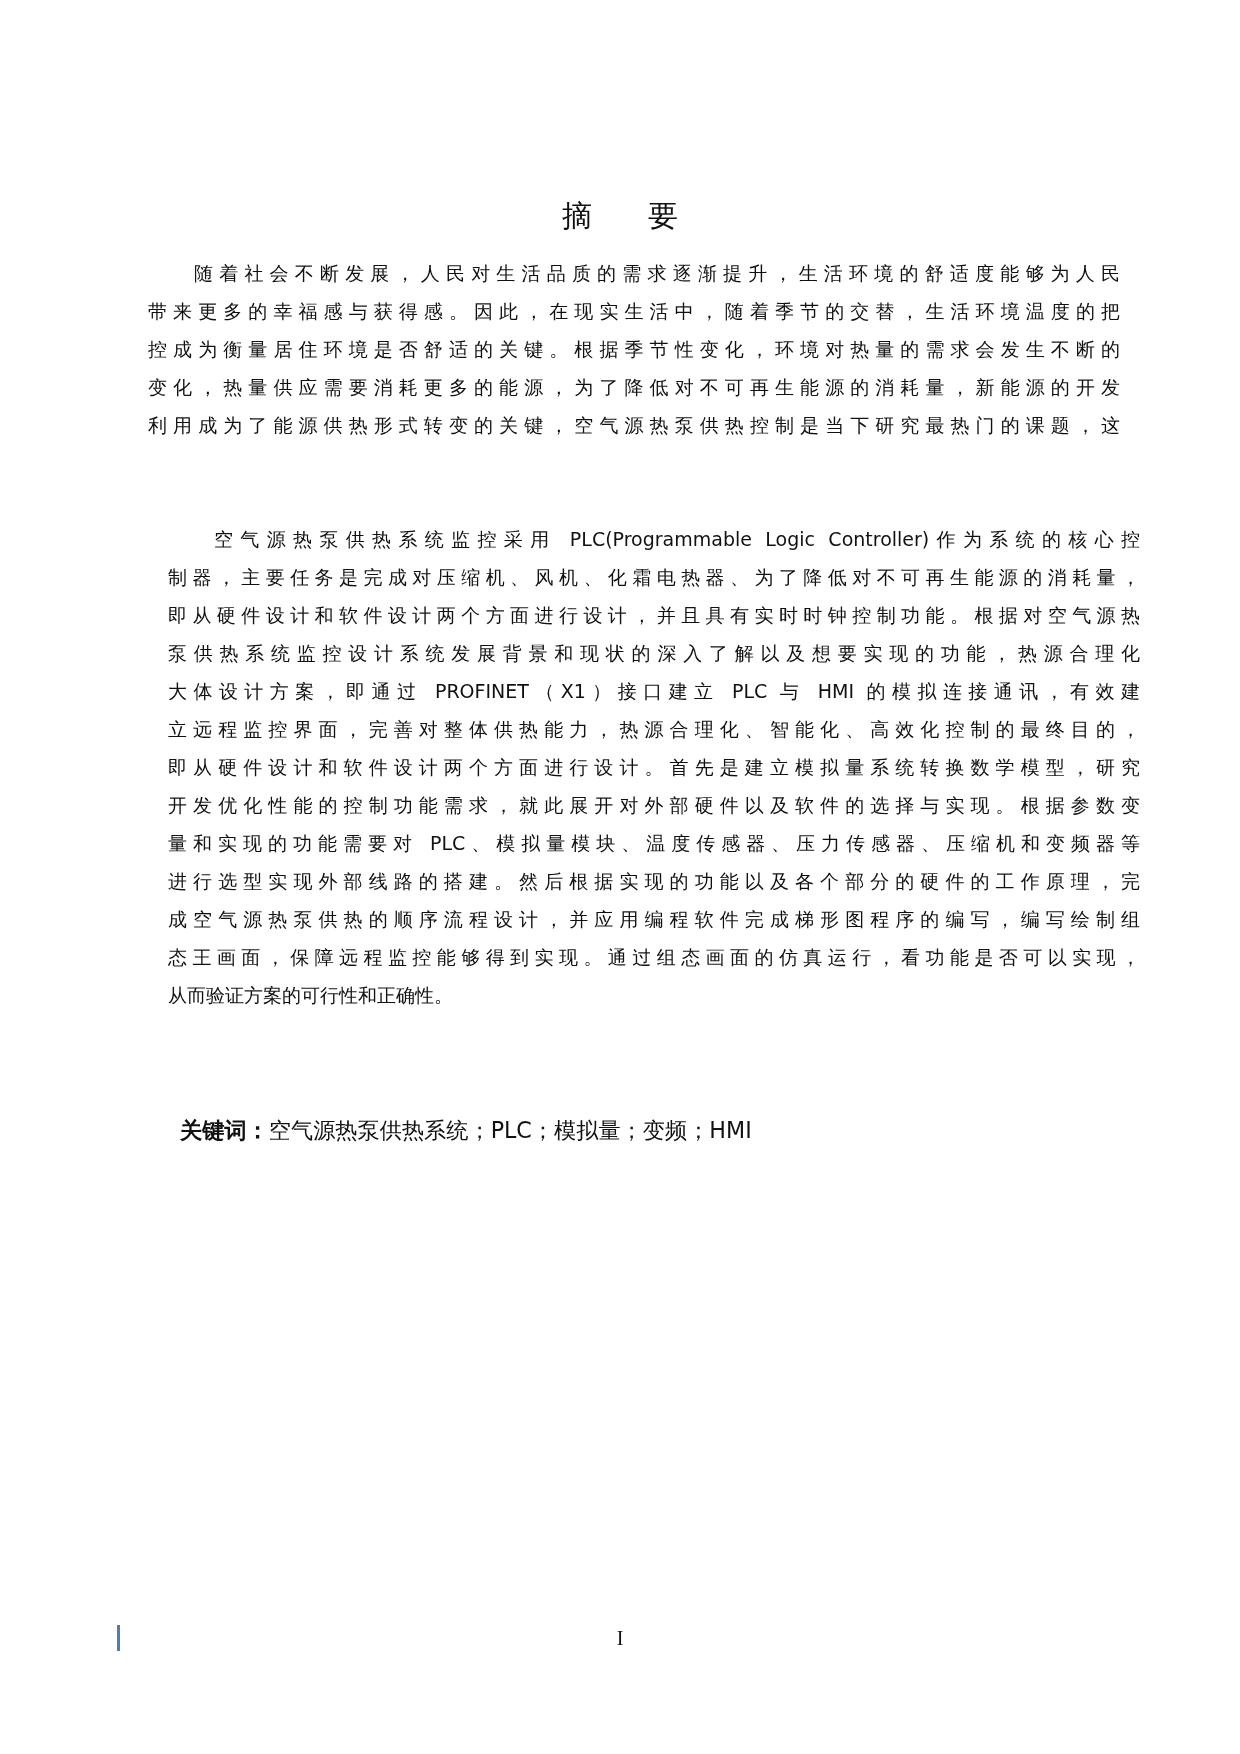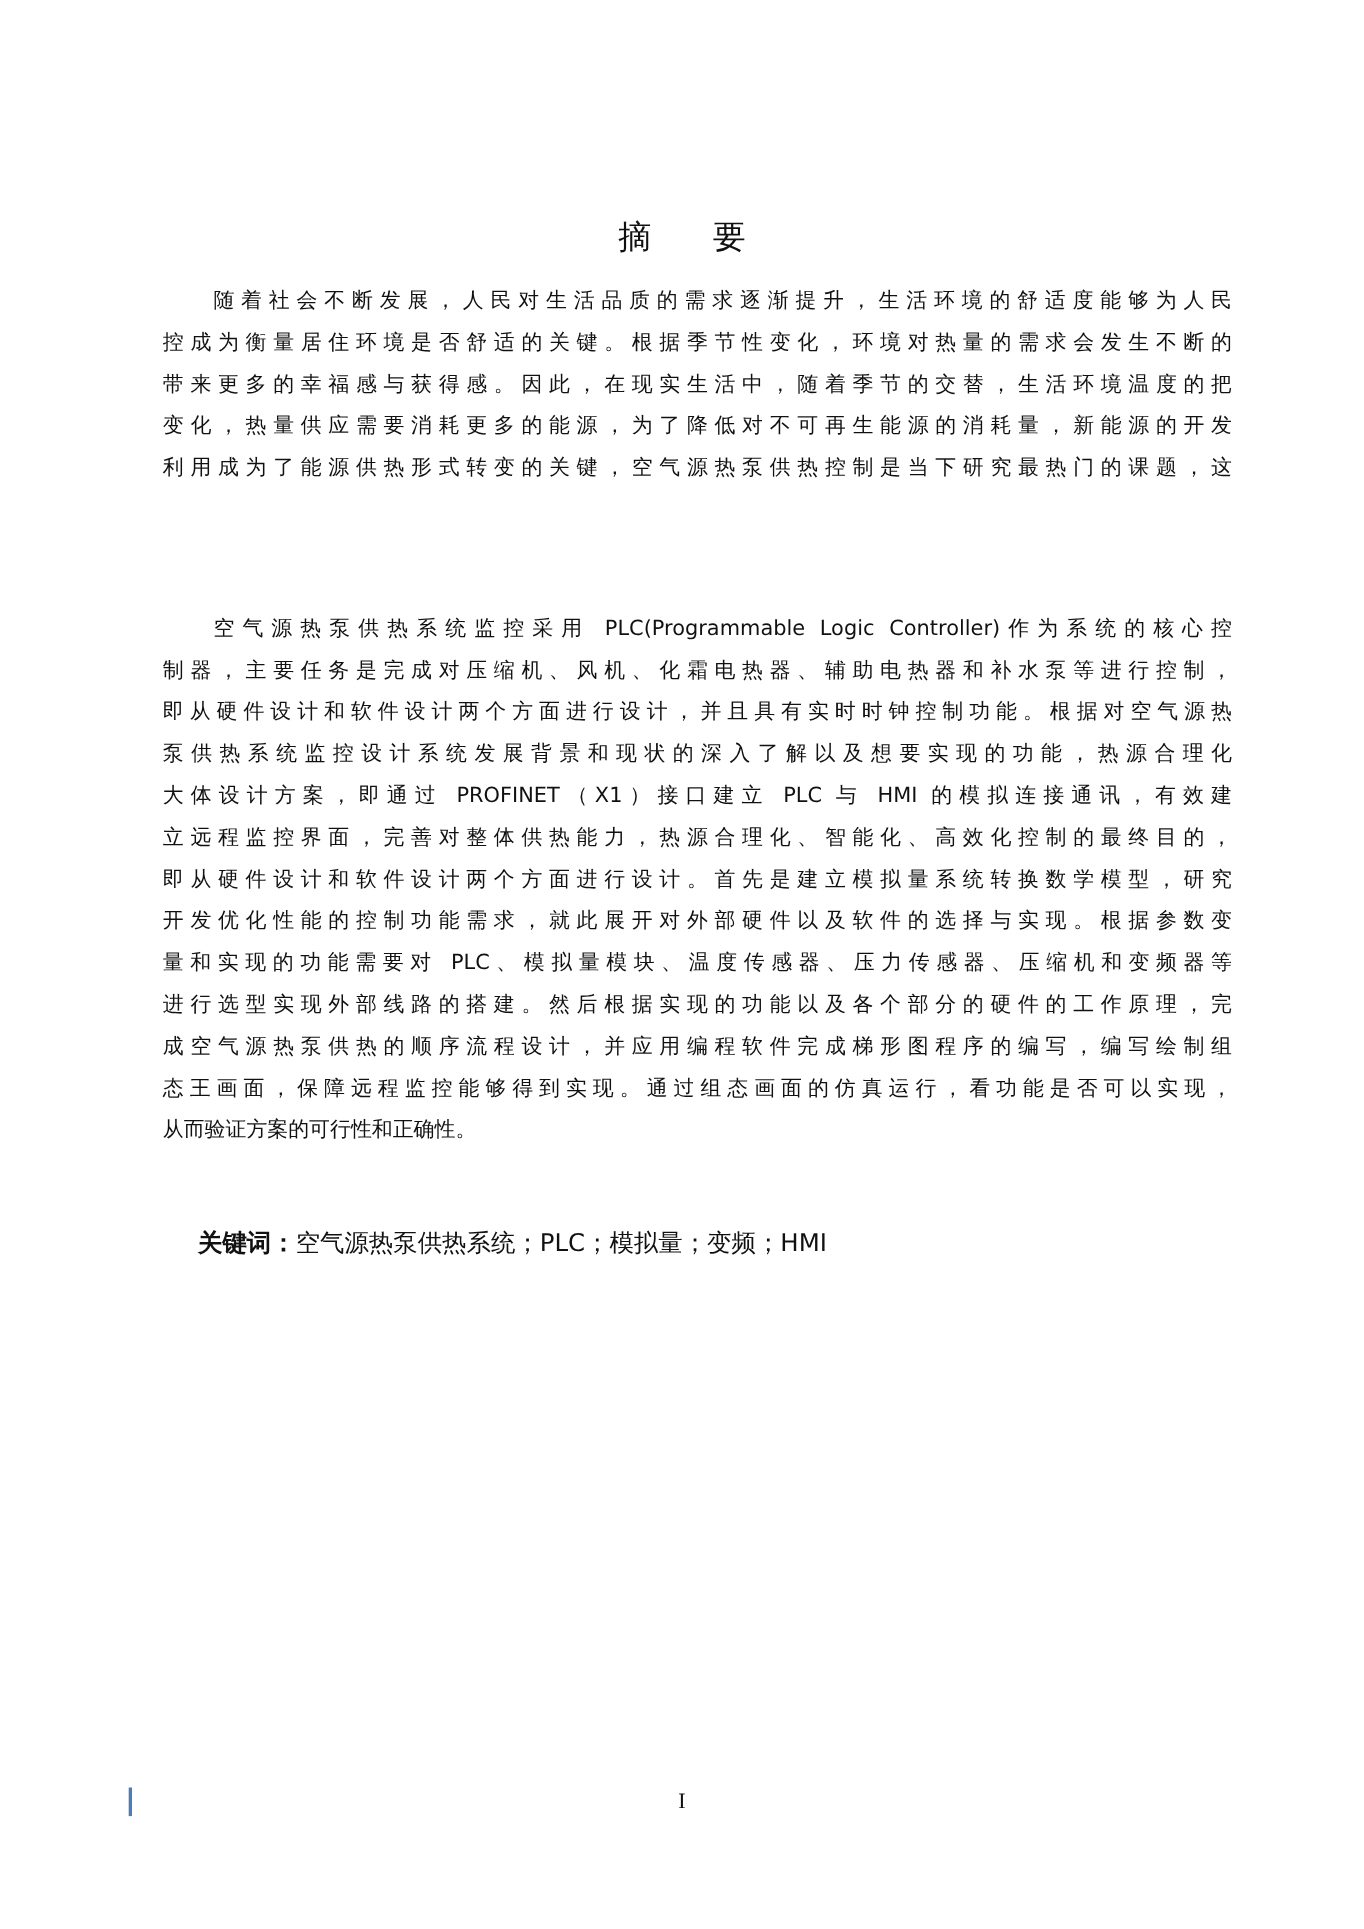--- a/index.html
+++ b/index.html
@@ -52,21 +52,21 @@
       font-family: "DejaVu Sans", "Liberation Sans", sans-serif;
       color: #111;
     }
     .line.last {
       text-align-last: left;
     }
     .line.indent {
       padding-left: 46px;
     }
     .para1 { top: 254px; }
-    .para2 { top: 552px; }
+    .para2 { top: 520px; margin-left: 20px; }
     .keywords {
       position: absolute;
       left: 148px;
       top: 1111px;
       font-size: 22.2px;
       line-height: 38px;
       font-family: "DejaVu Sans", "Liberation Sans", sans-serif;
       white-space: nowrap;
       margin-left: 32px;
     }
@@ -95,29 +95,29 @@
   </style>
 </head>
 <body>
 
 <div class="page">
 
   <div class="title">摘要</div>
 
   <div class="body-block para1">
     <span class="line indent">随着社会不断发展，人民对生活品质的需求逐渐提升，生活环境的舒适度能够为人民</span>
+    <span class="line">带来更多的幸福感与获得感。因此，在现实生活中，随着季节的交替，生活环境温度的把</span>
     <span class="line">控成为衡量居住环境是否舒适的关键。根据季节性变化，环境对热量的需求会发生不断的</span>
-    <span class="line">带来更多的幸福感与获得感。因此，在现实生活中，随着季节的交替，生活环境温度的把</span>
     <span class="line">变化，热量供应需要消耗更多的能源，为了降低对不可再生能源的消耗量，新能源的开发</span>
     <span class="line">利用成为了能源供热形式转变的关键，空气源热泵供热控制是当下研究最热门的课题，这</span>
   </div>
 
   <div class="body-block para2">
     <span class="line indent">空气源热泵供热系统监控采用 PLC(Programmable Logic Controller)作为系统的核心控</span>
-    <span class="line">制器，主要任务是完成对压缩机、风机、化霜电热器、辅助电热器和补水泵等进行控制，</span>
+    <span class="line">制器，主要任务是完成对压缩机、风机、化霜电热器、为了降低对不可再生能源的消耗量，</span>
     <span class="line">即从硬件设计和软件设计两个方面进行设计，并且具有实时时钟控制功能。根据对空气源热</span>
     <span class="line">泵供热系统监控设计系统发展背景和现状的深入了解以及想要实现的功能，热源合理化</span>
     <span class="line">大体设计方案，即通过 PROFINET（X1）接口建立 PLC 与 HMI 的模拟连接通讯，有效建</span>
     <span class="line">立远程监控界面，完善对整体供热能力，热源合理化、智能化、高效化控制的最终目的，</span>
     <span class="line">即从硬件设计和软件设计两个方面进行设计。首先是建立模拟量系统转换数学模型，研究</span>
     <span class="line">开发优化性能的控制功能需求，就此展开对外部硬件以及软件的选择与实现。根据参数变</span>
     <span class="line">量和实现的功能需要对 PLC、模拟量模块、温度传感器、压力传感器、压缩机和变频器等</span>
     <span class="line">进行选型实现外部线路的搭建。然后根据实现的功能以及各个部分的硬件的工作原理，完</span>
     <span class="line">成空气源热泵供热的顺序流程设计，并应用编程软件完成梯形图程序的编写，编写绘制组</span>
     <span class="line">态王画面，保障远程监控能够得到实现。通过组态画面的仿真运行，看功能是否可以实现，</span>

